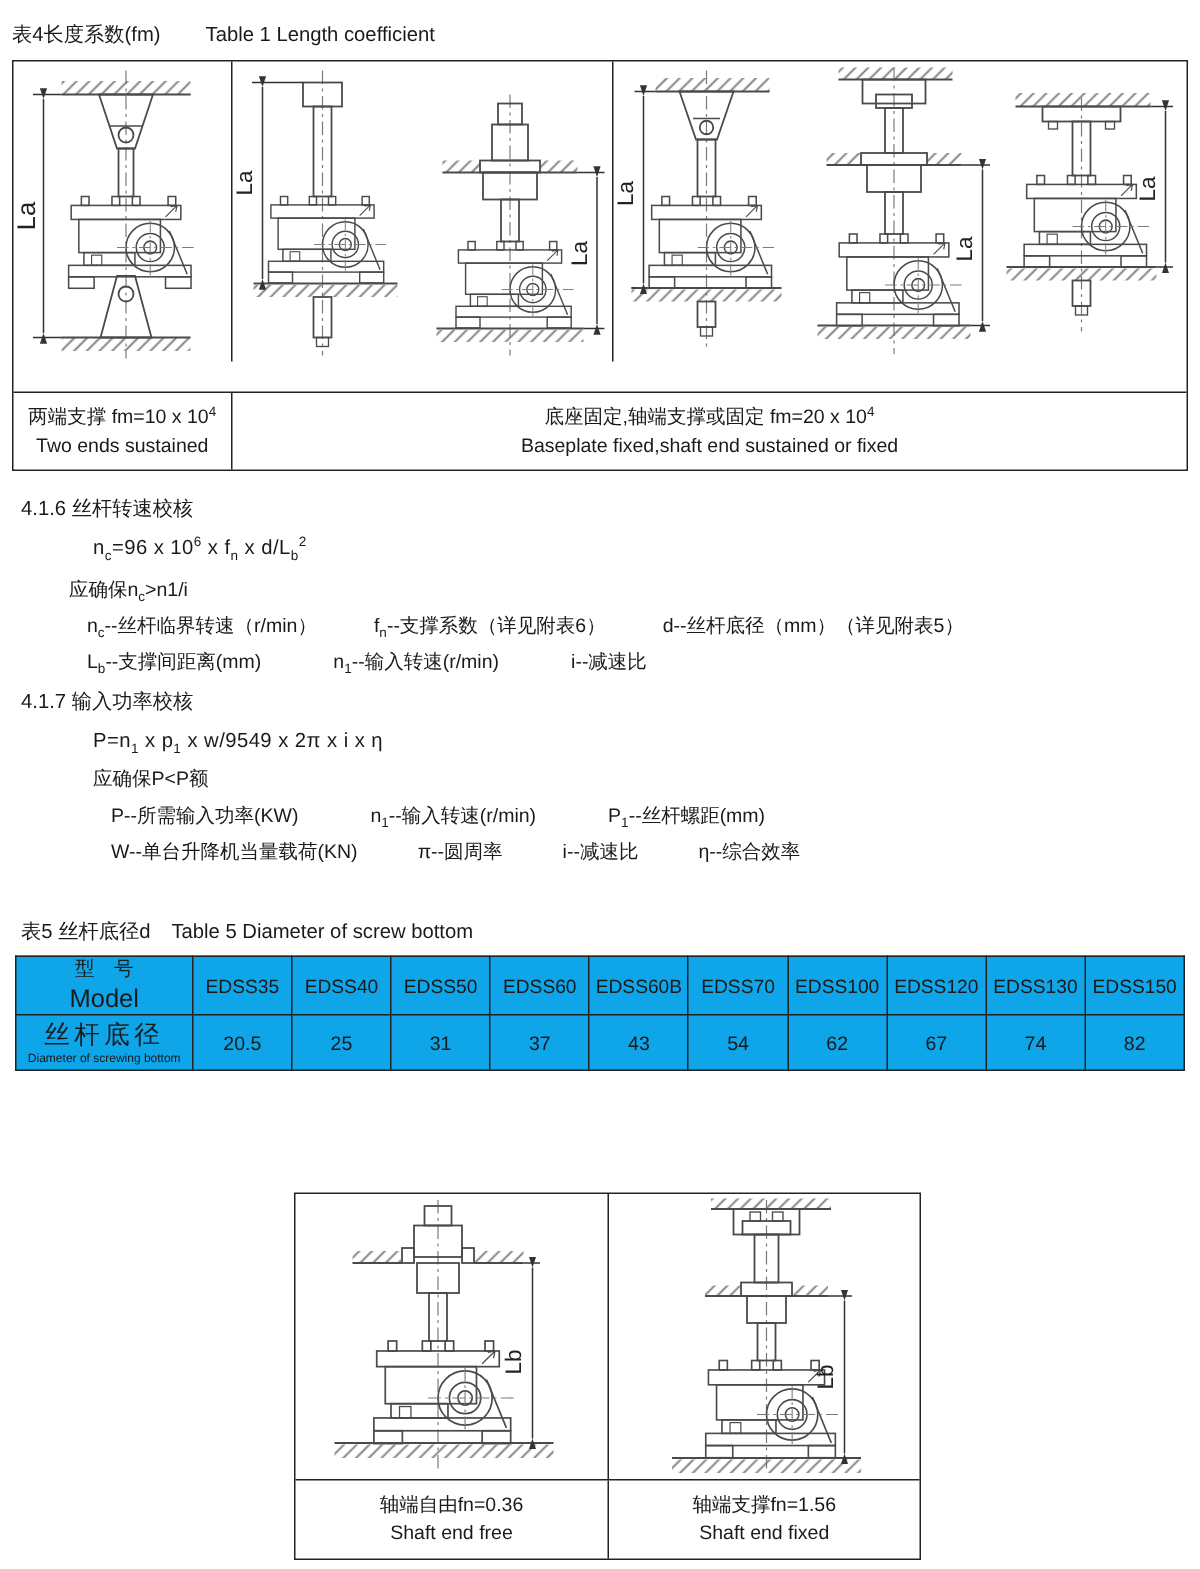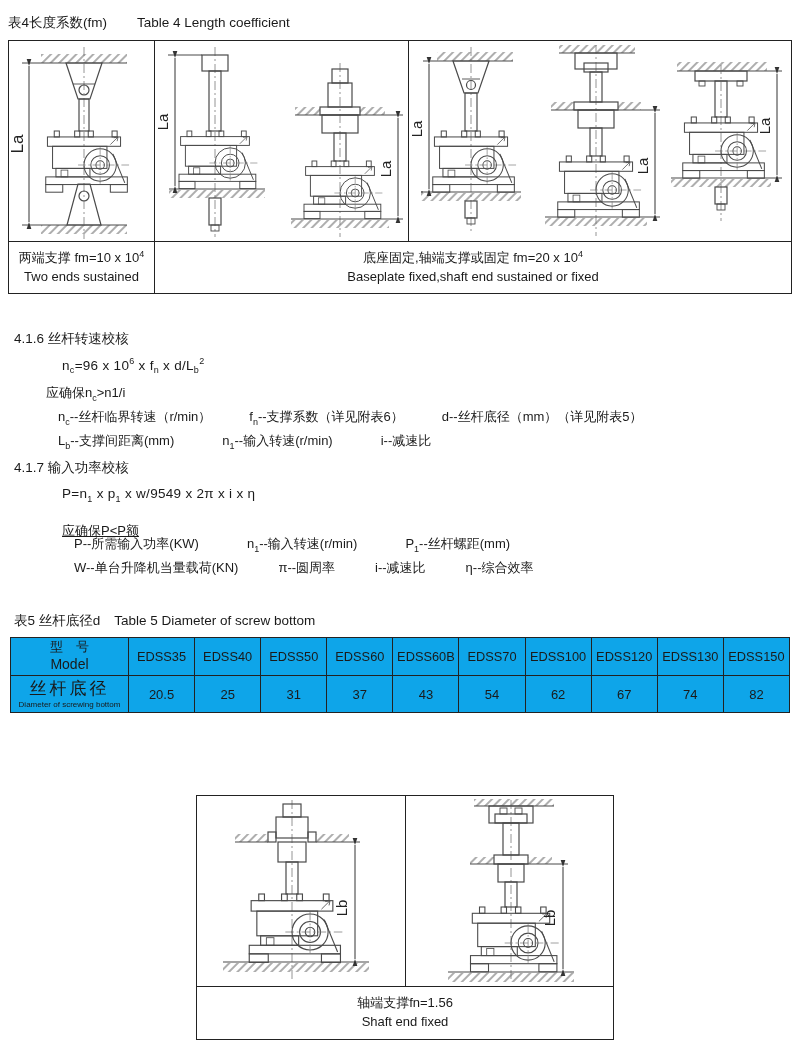--- a/index.html
+++ b/index.html
@@ -5,40 +5,40 @@
   html,body{margin:0;padding:0;background:#fff;}
   body{width:800px;height:1046px;font-family:"Liberation Sans",sans-serif;color:#1a1a1a;}
   .page{position:relative;width:800px;height:1046px;background:#fff;overflow:hidden;}
   .abs{position:absolute;}
   .title-line{font-size:13.5px;white-space:nowrap;}
   .title-line .gap30{margin-left:30px;} .title-line .gap14{margin-left:14px;} .title-line .gap20{margin-left:20px;}
 
   
   .t4{position:absolute;left:8px;top:40px;width:784px;border:1.5px solid #222;box-sizing:border-box;background:#fff;}
   .t4-row1{display:flex;height:200px;}
-  .t4-caprow{display:flex;border-top:1.5px solid #222;height:51px;}
+  .t4-caprow{display:flex;border-top:1.5px solid #222;height:51px;margin-top:20px;}
   .c1{width:146px;} .c2{width:254px;} .c3{flex:1;}
   .t4cell{border-right:1.5px solid #222;box-sizing:border-box;position:relative;overflow:hidden;}
   .t4cell.last{border-right:none;}
   .capcell{display:flex;flex-direction:column;justify-content:center;align-items:center;font-size:13px;line-height:1.45;text-align:center;}
   sup{font-size:9px;} sub{font-size:9px;}
 
   
   .bodyline{position:absolute;font-size:13px;white-space:nowrap;}
   .heading{font-size:13.5px;}
   .formula{font-size:13.5px;letter-spacing:.3px;}
   .defrow{display:flex;margin-left:12px;}
   .defrow.g38 span{margin-right:38px;} .defrow.g48 span{margin-right:48px;} .defrow.g40 span{margin-right:40px;}
 
   
   table.t5{position:absolute;left:10px;top:637px;width:780px;border-collapse:collapse;table-layout:fixed;background:#0ea5e9;}
   .t5 th,.t5 td{border:1.5px solid #222;text-align:center;vertical-align:middle;padding:0;font-weight:normal;}
   .t5 col.lab{width:118px;}
   .t5 tr.hdr{height:38px;} .t5 tr.val{height:37px;}
-  .t5 .zh{font-size:13px;line-height:1.3;} .t5 .en{font-size:14px;line-height:1.25;}
+  .t5 .zh{font-size:13px;line-height:1.3;} .t5 .en{font-size:17px;line-height:1.25;}
   .t5 .rowzh{font-size:17px;letter-spacing:3px;line-height:1.3;} .t5 .rowen{font-size:8px;line-height:1.3;letter-spacing:0;}
   .t5 .model{font-size:12.8px;} .t5 .num{font-size:13px;text-align:center;}
 
   
   .t6{position:absolute;left:196px;top:795px;width:418px;border:1.5px solid #222;box-sizing:border-box;background:#fff;}
   .t6-row1{display:flex;height:190px;}
   .t6-caprow{display:flex;border-top:1.5px solid #222;height:52px;}
   .t6cell{width:209px;box-sizing:border-box;border-right:1.5px solid #222;position:relative;overflow:hidden;}
   .t6cell.last{border-right:none;width:auto;flex:1;}
 
@@ -82,21 +82,21 @@
         <rect x="8" y="63" width="20" height="9" class="ln"></rect>
         <rect x="84" y="63" width="20" height="9" class="ln"></rect>
         <path d="M84 16 l9 -9 m0 0 l-5 1 m5 -1 l-1 5" class="thin"></path>
         <line x1="72" y1="19" x2="72" y2="63" class="cl"></line>
         <line x1="46" y1="40" x2="108" y2="40" class="cl"></line>
       </g>
     </defs>
   </svg>
 
   <div class="abs title-line" style="left:8px;top:14px;">
-    <span>表4长度系数(fm)</span><span class="gap30">Table 4  Length coefficient</span>
+    <span>表4长度系数(fm)</span><span class="gap30">Table 1  Length coefficient</span>
   </div>
 
   <div class="t4">
     <div class="t4-row1">
 
       <div class="t4cell c1">
         <svg class="draw" width="146" height="200" viewBox="0 0 146 200">
           <rect x="32" y="13" width="86" height="9" fill="url(#hatch)"></rect>
           <line x1="32" y1="22" x2="118" y2="22" class="ln"></line>
           <rect x="32" y="184" width="86" height="9" fill="url(#hatch)"></rect>
@@ -231,21 +231,21 @@
     <span>d--丝杆底径（mm）（详见附表5）</span>
   </div>
   <div class="bodyline defrow g48" style="left:46px;top:432px;">
     <span>L<sub>b</sub>--支撑间距离(mm)</span>
     <span>n<sub>1</sub>--输入转速(r/min)</span>
     <span>i--减速比</span>
   </div>
 
   <div class="bodyline heading" style="left:14px;top:459px;">4.1.7 输入功率校核</div>
   <div class="bodyline formula" style="left:62px;top:486px;">P=n<sub>1</sub> x p<sub>1</sub> x w/9549 x 2π x i x η</div>
-  <div class="bodyline" style="left:62px;top:522px;text-decoration:underline;">应确保P&lt;P额</div>
+  <div class="bodyline" style="left:62px;top:510px;">应确保P&lt;P额</div>
   <div class="bodyline defrow g48" style="left:62px;top:535px;">
     <span>P--所需输入功率(KW)</span>
     <span>n<sub>1</sub>--输入转速(r/min)</span>
     <span>P<sub>1</sub>--丝杆螺距(mm)</span>
   </div>
   <div class="bodyline defrow g40" style="left:62px;top:559px;">
     <span>W--单台升降机当量载荷(KN)</span>
     <span>π--圆周率</span>
     <span>i--减速比</span>
     <span>η--综合效率</span>
@@ -351,20 +351,24 @@
           <line x1="42" y1="176" x2="168" y2="176" class="ln"></line>
           <rect x="42" y="177" width="126" height="9" fill="url(#hatch)"></rect>
           <line x1="146" y1="68" x2="162" y2="68" class="ext"></line>
           <line x1="157" y1="71" x2="157" y2="173" class="dimline" marker-start="url(#dimarr)" marker-end="url(#dimarr)"></line>
           <text class="dimtxt" text-anchor="middle" transform="translate(149,122) rotate(-90)">Lb</text>
         </svg>
       </div>
     </div>
 
     <div class="t6-caprow">
+      <div class="t6cell capcell">
+        <div>轴端自由fn=0.36</div>
+        <div>Shaft end free</div>
+      </div>
       <div class="t6cell last capcell">
         <div>轴端支撑fn=1.56</div>
         <div>Shaft end fixed</div>
       </div>
     </div>
   </div>
 
 </div>
 
 </body></html>

